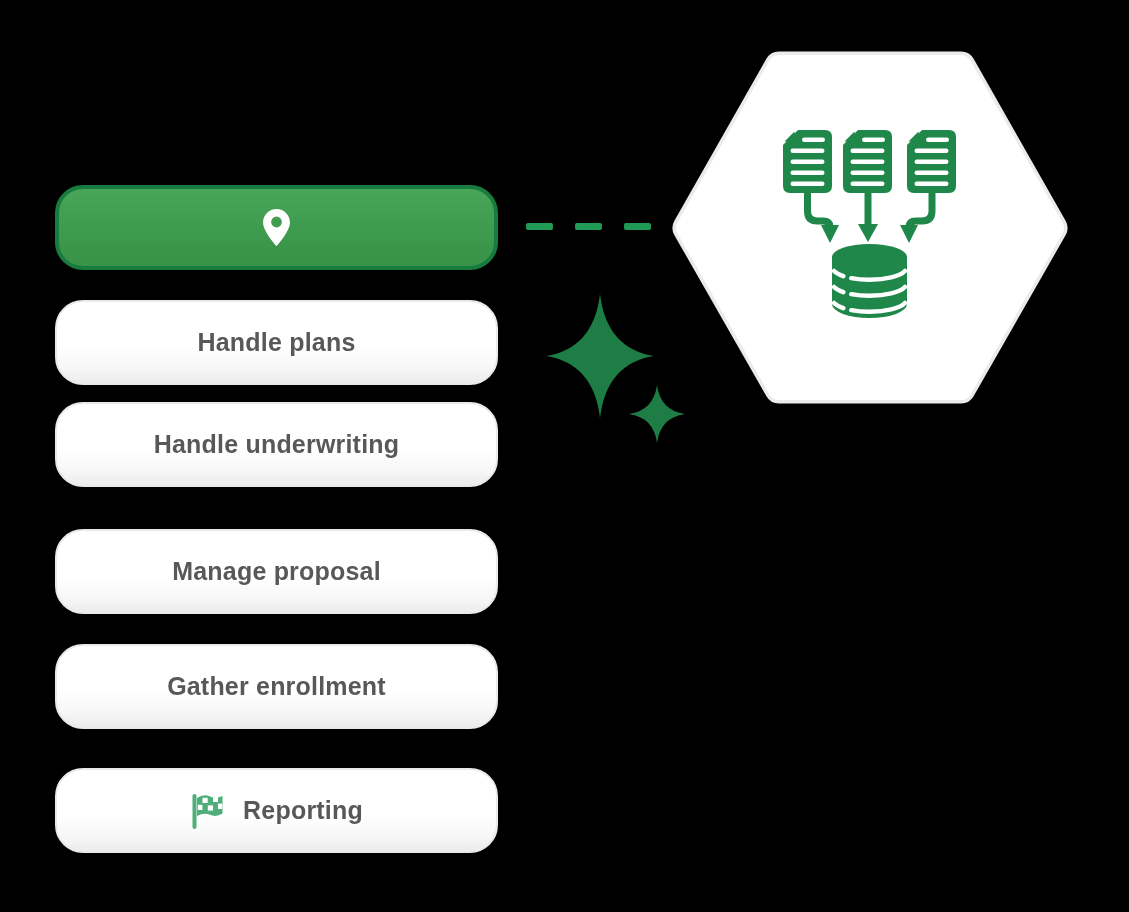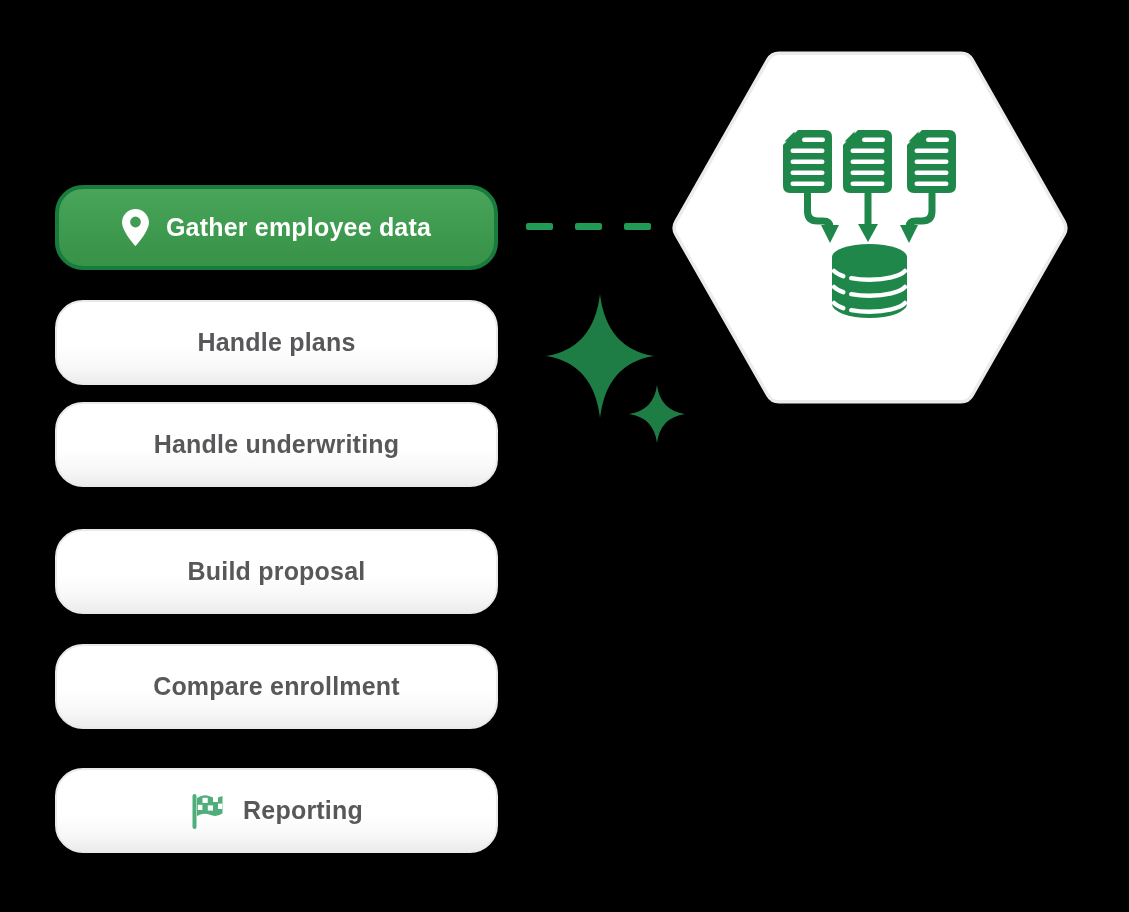--- a/index.html
+++ b/index.html
@@ -26,37 +26,36 @@
 </style>
 </head>
 <body>
 
 <div class="canvas">
 
   <div class="step active" style="top:185px">
     <svg class="icon-svg" width="27" height="37" viewBox="0 0 24 33">
       <path fill="#ffffff" fill-rule="evenodd" d="M12 0C5.37 0 0 5.37 0 12c0 8.2 12 21 12 21s12-12.8 12-21C24 5.37 18.63 0 12 0zm0 16.4a4.8 4.8 0 1 1 0-9.6 4.8 4.8 0 0 1 0 9.6z"></path>
     </svg>
-    <span>Gather employee data</span>
   </div>
 
   <div class="step" style="top:300px">
     <span>Handle plans</span>
   </div>
 
   <div class="step" style="top:402px">
     <span>Handle underwriting</span>
   </div>
 
   <div class="step" style="top:529px">
-    <span>Build proposal</span>
+    <span>Manage proposal</span>
   </div>
 
   <div class="step" style="top:644px">
-    <span>Compare enrollment</span>
+    <span>Gather enrollment</span>
   </div>
 
   <div class="step" style="top:768px">
     <svg class="icon-svg" width="36" height="40" viewBox="0 0 36 40">
       <g fill="#4fae7a">
         <rect x="2.5" y="3" width="4" height="35" rx="2"></rect>
         <path d="M7 7Q13.5 2.5 19.5 5.2Q25.5 8 32.5 5V22.5Q26 26.5 20 23.8Q14 21 7 25Z"></path>
       </g>
       <g fill="#ffffff">
         <rect x="12.5" y="6.8" width="5.2" height="5.2"></rect>

